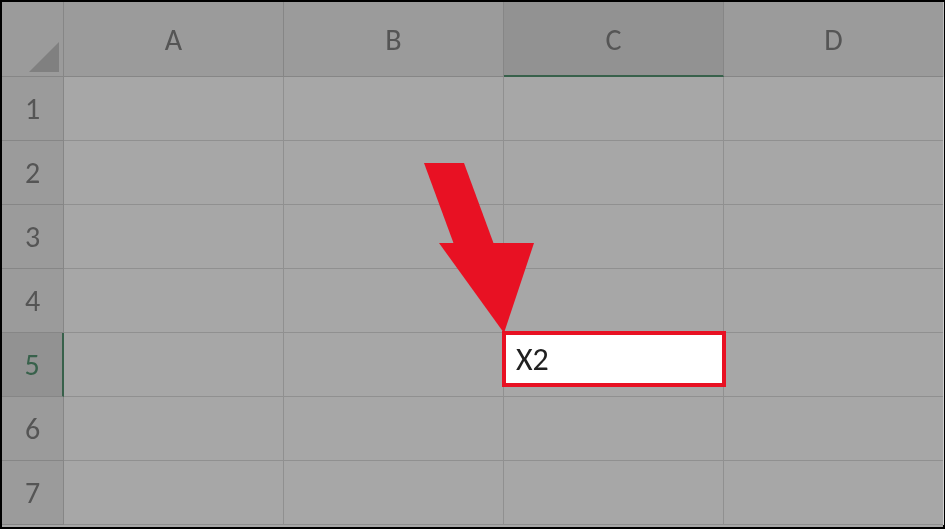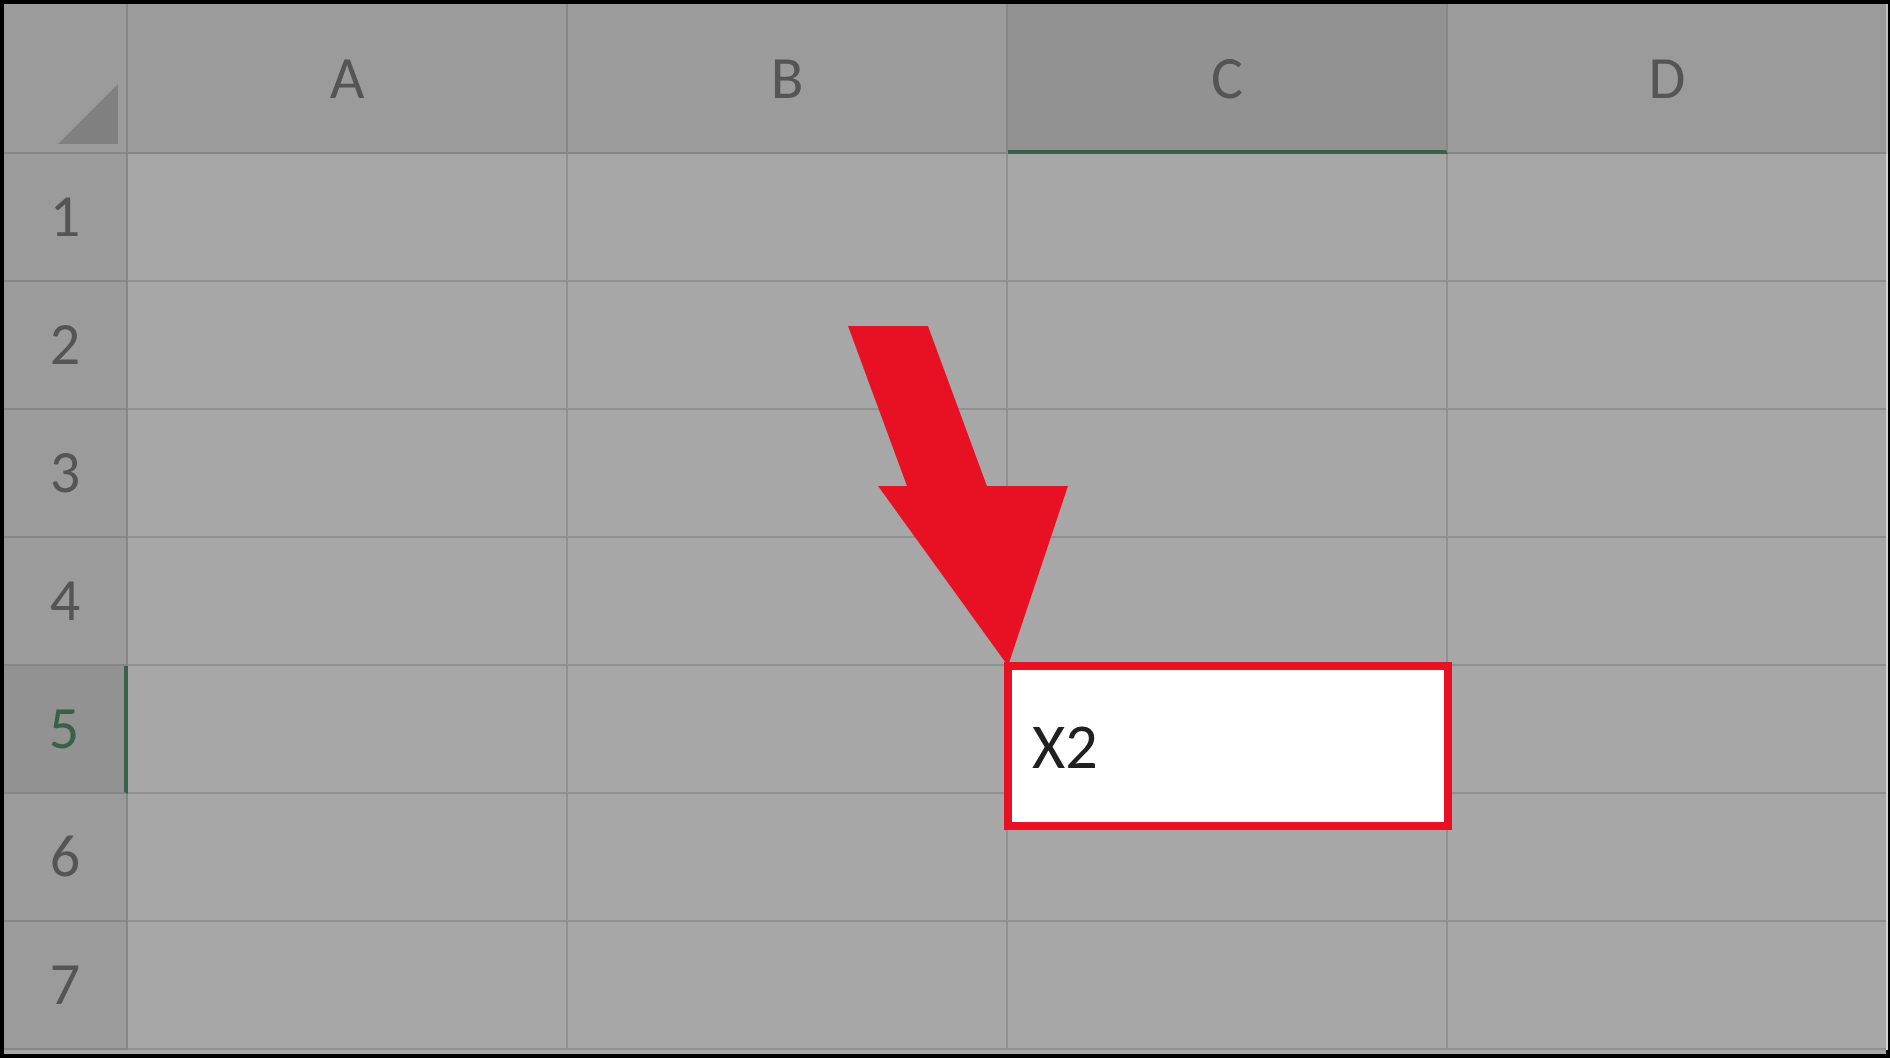--- a/index.html
+++ b/index.html
@@ -158,21 +158,21 @@
       <div class="cell" style="left: 502px; top: 395px; width: 220px; height: 64px;"></div>
       <div class="cell" style="left: 722px; top: 395px; width: 220px; height: 64px;"></div>
       <div class="cell" style="left: 62px; top: 459px; width: 220px; height: 64px;"></div>
       <div class="cell" style="left: 282px; top: 459px; width: 220px; height: 64px;"></div>
       <div class="cell" style="left: 502px; top: 459px; width: 220px; height: 64px;"></div>
       <div class="cell" style="left: 722px; top: 459px; width: 220px; height: 64px;"></div>
     </div>
 
   <div class="overlay-dim"></div>
 
-  <div class="active-cell-box" id="active-cell" style="left: 500px; top: 329px; width: 224px; height: 84px;">
+  <div class="active-cell-box" id="active-cell" style="left: 500px; top: 329px; width: 224px; height: 56px;">
     <span>X2</span>
   </div>
 
   <svg class="arrow" id="arrow" width="160" height="170" viewBox="0 0 160 170" style="left: 387px; top: 161px;">
     <g fill="#e81123">
 
       <polygon points="35,0 75,0 110,95 70,95"></polygon>
 
       <polygon points="50,80 145,80 115,170"></polygon>
     </g>

